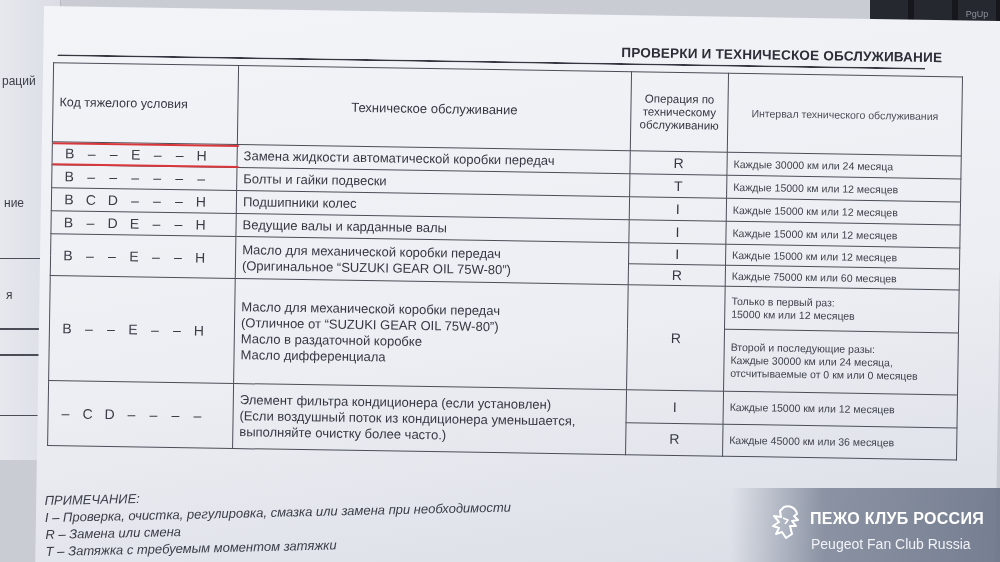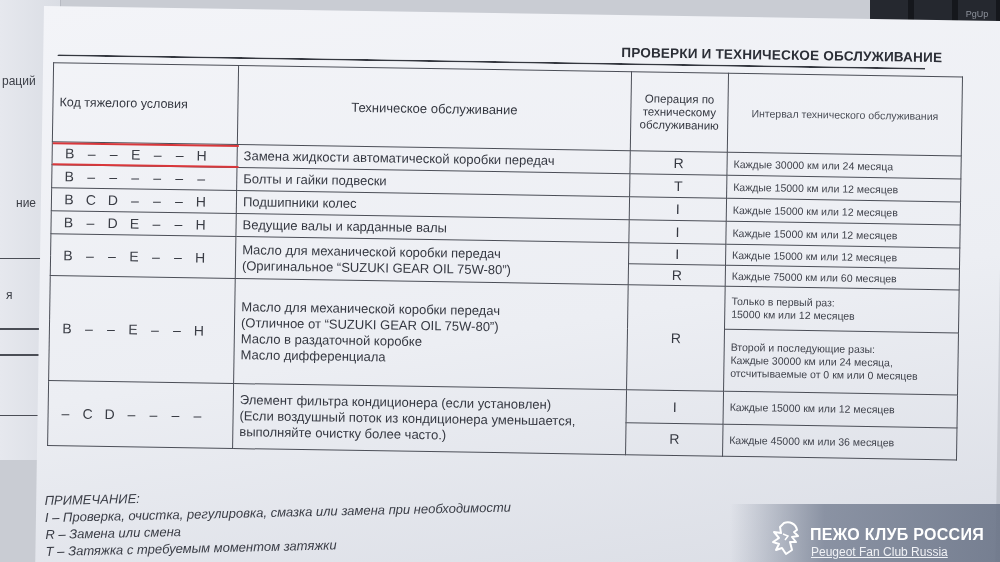--- a/index.html
+++ b/index.html
@@ -62,39 +62,39 @@
   td.code.mark::after { bottom: -1px; }
   td.maint { line-height: 16px; }
   td.op { text-align: center; font-size: 14px; }
   td.int { font-size: 10.5px; color: #40434c; line-height: 13px; }
   tr.r1 td { height: 18px; }
   .notes {
     position: absolute; left: 8px; top: 486px; font-style: italic; font-size: 13px;
     color: #3a3d46; line-height: 17px; transform: rotate(-2.2deg); transform-origin: 0 0;
   }
   .watermark {
-    position: absolute; right: 0; bottom: 0; width: 270px; height: 58px;
+    position: absolute; right: 0; bottom: 0; width: 270px; height: 74px;
     background: linear-gradient(90deg, rgba(120,130,148,0) 0%, rgba(110,120,140,0.75) 35%, rgba(100,110,130,0.85) 100%);
   }
   .wm-logo { position: absolute; left: 40px; top: 16px; width: 36px; height: 38px; }
   .wm-title { position: absolute; left: 80px; top: 22px; font-size: 16px; font-weight: bold; color: #fff; letter-spacing: 0.3px; }
-  .wm-sub { position: absolute; left: 81px; top: 41px; font-size: 12px; color: #f0f2f6; text-decoration: underline; }
+  .wm-sub { position: absolute; left: 81px; top: 48px; font-size: 14px; color: #f0f2f6; }
 </style>
 </head>
 <body>
 
 <div class="keyboard">
   <div class="key" style="left:0"></div>
   <div class="key" style="left:44px"></div>
   <div class="key" style="left:88px">PgUp</div>
 </div>
 
 <div class="left-page">
   <span class="frag" style="left:2px; top:74px">раций</span>
-  <span class="frag" style="left:16px; top:196px">ние</span>
+  <span class="frag" style="left:4px; top:196px">ние</span>
   <span class="frag" style="left:6px; top:288px">я</span>
   <div class="box" style="top:258px; height:70px"></div>
   <div class="box" style="top:328px; height:26px"></div>
   <div class="box" style="top:354px; height:60px"></div>
 </div>
 
 <div class="page">
   <div class="header-title">ПРОВЕРКИ И ТЕХНИЧЕСКОЕ ОБСЛУЖИВАНИЕ</div>
   <div class="header-rule"></div>
 

